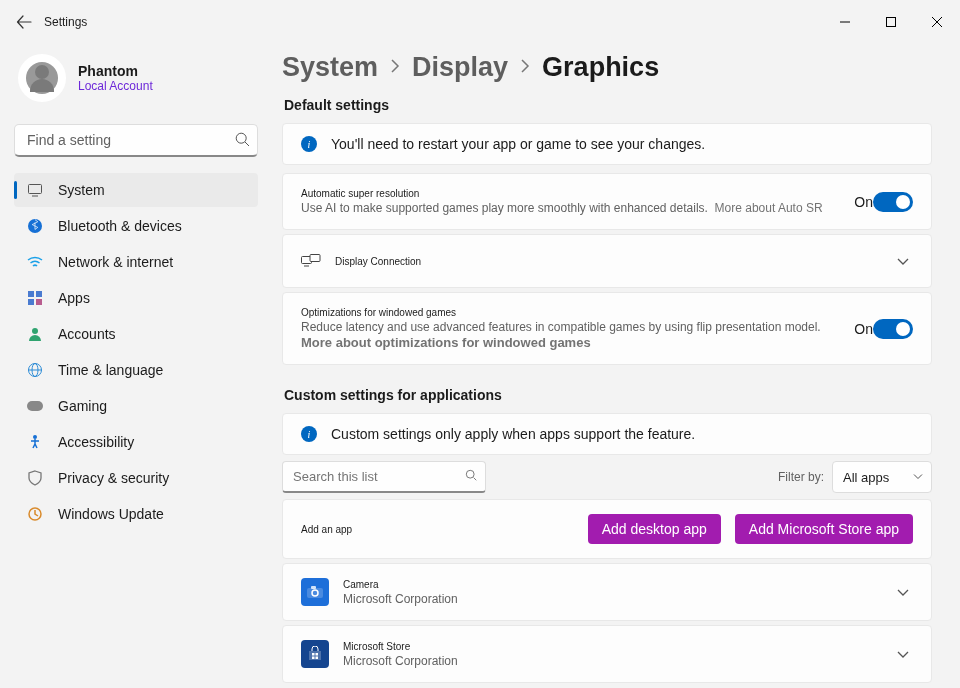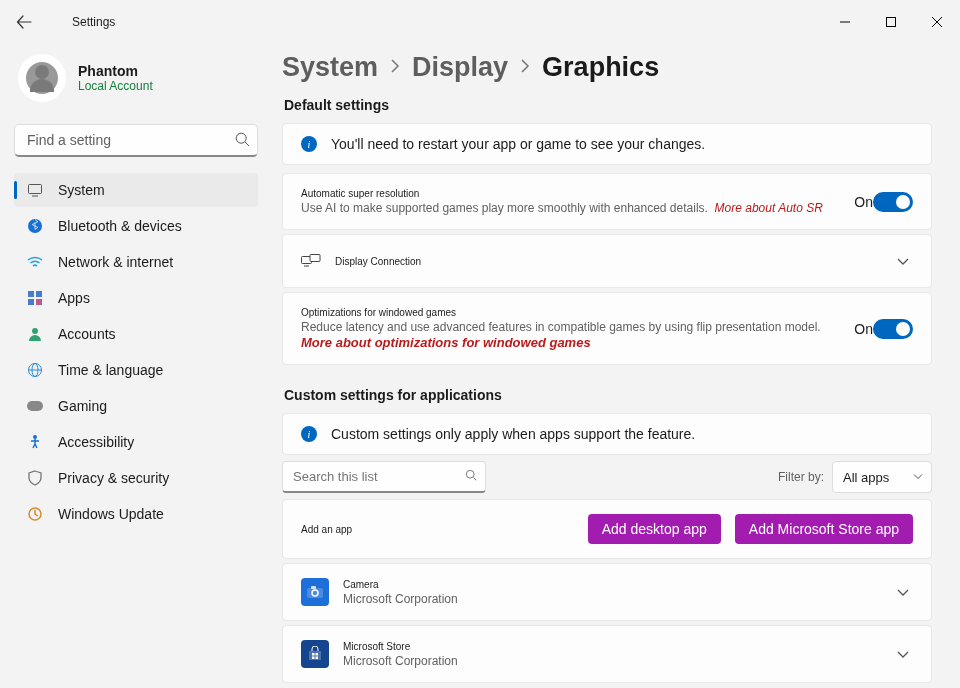--- a/index.html
+++ b/index.html
@@ -9,35 +9,35 @@
     width: 960px; height: 688px;
     overflow: hidden;
     font-size: 14px;
     color: #1b1b1b;
   }
   .titlebar {
     height: 44px;
     display: flex; align-items: center; justify-content: space-between;
     padding: 0 0 0 8px;
   }
-  .titlebar-left { display: flex; align-items: center; gap: 32px; }
+  .titlebar-left { display: flex; align-items: center; gap: 4px; }
   .back-btn { width: 32px; height: 32px; display: flex; align-items: center; justify-content: center; border-radius: 4px; }
   .app-title { font-size: 12px; color: #1b1b1b; }
   .window-controls { display: flex; }
   .win-btn { width: 46px; height: 32px; display: flex; align-items: center; justify-content: center; }
 
   .body-row { display: flex; height: calc(688px - 44px); }
   .sidebar { width: 268px; padding: 0 10px 0 14px; flex-shrink: 0; }
   .profile { display: flex; align-items: center; gap: 12px; padding: 10px 4px 16px 4px; }
   .avatar-circle { width: 48px; height: 48px; border-radius: 50%; background: #fff; display: flex; align-items: center; justify-content: center; }
   .avatar-glyph { width: 32px; height: 32px; background: #999; border-radius: 50%; position: relative; }
   .avatar-glyph::before { content: ""; position: absolute; width: 14px; height: 14px; border-radius: 50%; background: #7a7a7a; top: 3px; left: 9px; }
   .avatar-glyph::after { content: ""; position: absolute; width: 24px; height: 13px; border-radius: 12px 12px 0 0; background: #7a7a7a; bottom: 2px; left: 4px; }
   .profile-name { font-weight: 600; font-size: 14px; }
-  .profile-sub { font-size: 12px; color: #15803d; }
+  .profile-sub { font-size: 12px; color: #6d28d9; }
   .search-wrap { position: relative; margin: 6px 0 16px 0; }
   .search-input {
     width: 100%; height: 33px; border: 1px solid #ddd; border-bottom: 2px solid #888;
     border-radius: 5px; padding: 0 36px 0 12px; font-size: 14px;
     background: #fefefe;
   }
   .search-input::placeholder { color: #616161; }
   .search-icon-btn { position: absolute; right: 8px; top: 50%; transform: translateY(-50%); color: #555; }
   .nav { display: flex; flex-direction: column; gap: 2px; }
   .nav-item {
@@ -63,21 +63,21 @@
   .card {
     background: #fdfdfd; border: 1px solid #e8e8e8; border-radius: 4px;
     padding: 14px 18px; margin-bottom: 4px;
     display: flex; align-items: center; gap: 14px;
   }
   .card.info { padding: 12px 18px; }
   .info-icon { width: 16px; height: 16px; border-radius: 50%; background: #0067c0; color: #fff; display:inline-flex; align-items:center; justify-content:center; font-size: 10px; font-style: italic; font-family: Georgia,serif; flex-shrink:0;}
   .card-body { flex: 1; }
   .card-title { font-size: 10px; }
   .card-sub { font-size: 12px; color: #616161; margin-top: 2px; }
-  .link { color: #b91c1c; cursor: pointer; font-style: italic; }
+  .link { color: #737373; cursor: pointer; }
   .link.bold { font-weight: 600; font-size: 13px; }
   .toggle-group { display: flex; align-items: center; }
   .toggle-label { font-size: 14px; }
   .toggle {
     width: 40px; height: 20px; border-radius: 10px; background: #0067c0;
     position: relative; cursor: pointer;
   }
   .toggle::after {
     content: ""; position: absolute; right: 3px; top: 3px;
     width: 14px; height: 14px; border-radius: 50%; background: #fff;

